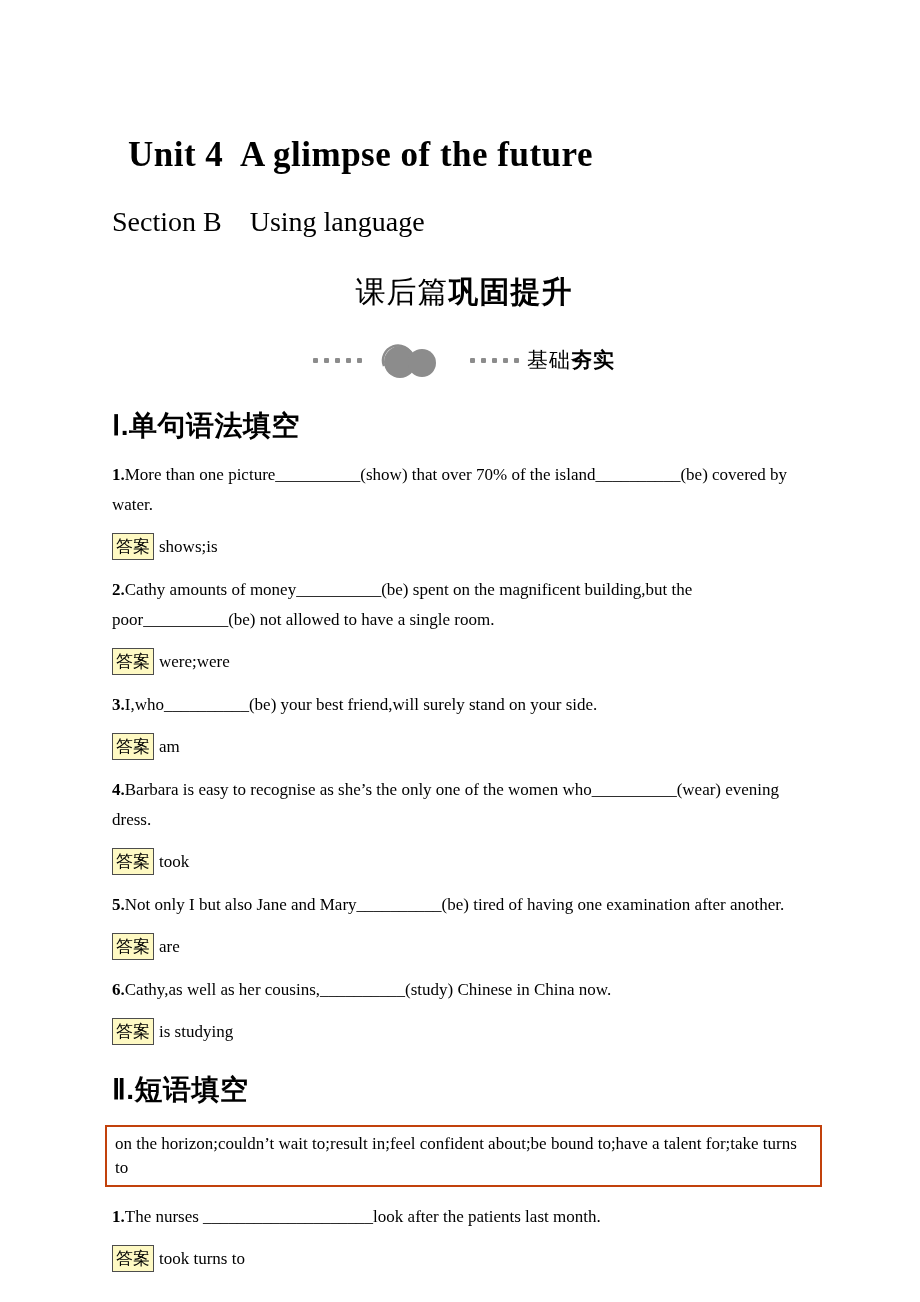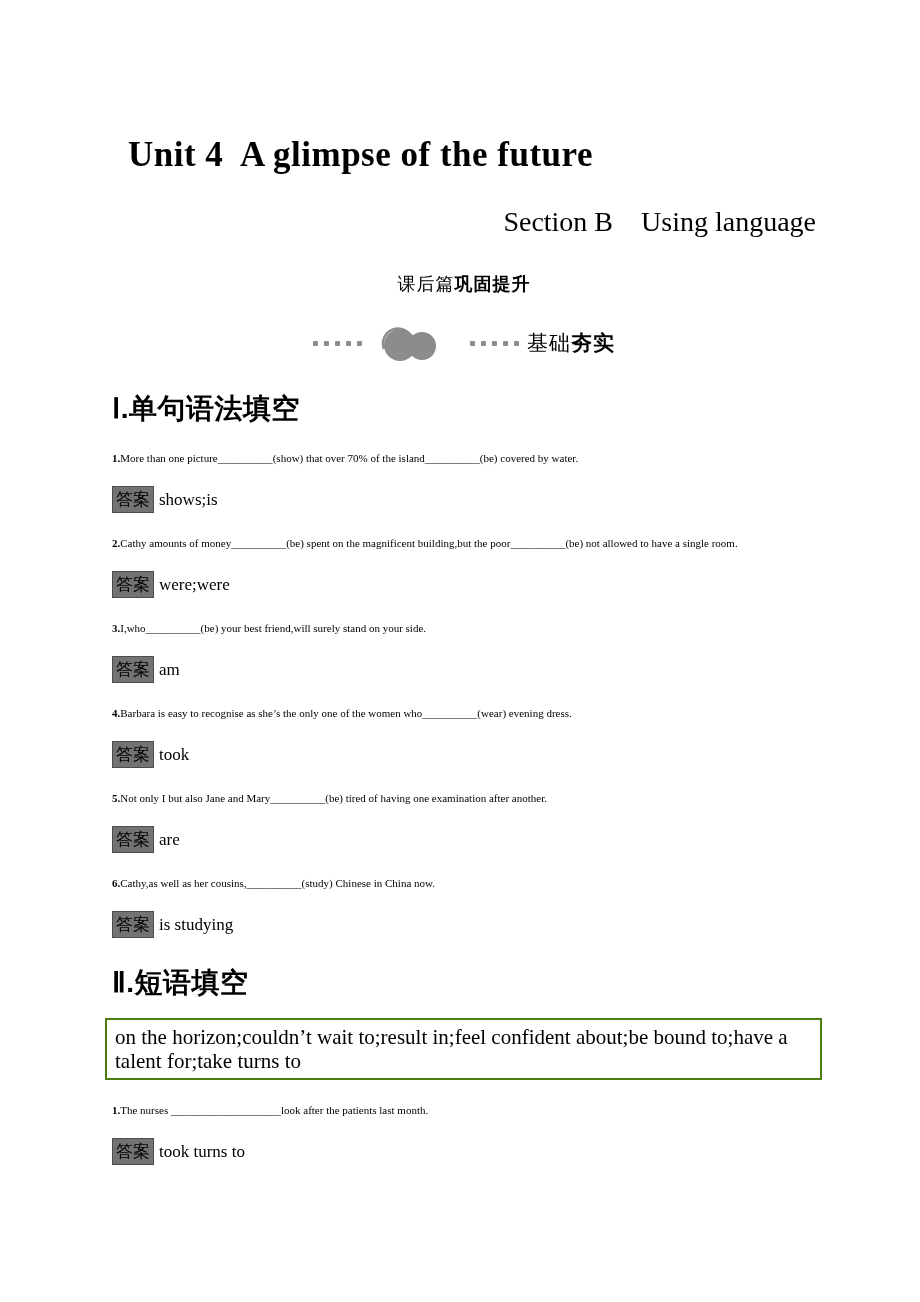--- a/index.html
+++ b/index.html
@@ -7,51 +7,51 @@
     width:920px;height:1302px;background:#ffffff;color:#000;
     font-family:"Liberation Serif",serif;
     overflow:hidden;
   }
   .page{padding:118px 104px 0 112px;box-sizing:border-box;}
   .title{
     font-size:35px;font-weight:bold;margin:16px;line-height:1.2;
     white-space:pre-wrap;letter-spacing:0.5px;
   }
   .subtitle{
-    font-size:28px;font-weight:normal;margin:30px 0 0;text-align:right;
+    font-size:28px;font-weight:normal;margin:30px 0 0;text-align:left;
     white-space:pre-wrap;
   }
   .banner{
-    margin:34px 0 5px;text-align:center;font-size:18px;
+    margin:34px 0 5px;text-align:center;font-size:30px;
     font-family:"Liberation Sans",sans-serif;letter-spacing:1px;
   }
   .banner .bold{font-weight:bold;}
   .ribbon{
     margin:26px 0 0;height:42px;display:flex;align-items:center;justify-content:center;
   }
   .dots{display:flex;align-items:center;}
   .dot{width:5px;height:5px;background:#8c8c8c;border-radius:1px;margin-right:6px;}
   .circles{margin:0 30px 0 8px;display:flex;align-items:center;}
   .ribbon-text{font-size:21px;letter-spacing:1px;margin-left:2px;}
   .ribbon-text .bold{font-weight:bold;font-family:"Liberation Sans",sans-serif;}
   .sec-heading{
     font-size:28px;font-weight:bold;margin:26px 0 0;
     font-family:"Liberation Sans",sans-serif;letter-spacing:0.5px;
   }
-  .q{font-size:11px;line-height:30px;margin:15px 0 0;}
+  .q{font-size:17px;line-height:30px;margin:15px 0 0;}
   .q b{font-weight:bold;}
   .ans{margin:13px 0 0;display:flex;align-items:center;font-size:17px;}
   .ans-chip{
-    display:inline-block;background:#737373;border:1px solid #4d4d4d;
+    display:inline-block;background:#fef9c3;border:1px solid #4d4d4d;
     padding:0 3px;line-height:25px;font-size:17px;margin-right:5px;
     font-family:"Liberation Sans",sans-serif;
   }
   .word-bank{
-    border:2px solid #4d7c0f;margin:16px -6px 0 -7px;padding:5px 8px;
-    font-size:21px;line-height:24px;
+    border:2px solid #c2410c;margin:16px -6px 0 -7px;padding:5px 8px;
+    font-size:17px;line-height:24px;
   }
 </style>
 </head>
 <body>
 
 <div class="page">
 
   <h1 class="title">Unit 4  A glimpse of the future</h1>
 
   <h2 class="subtitle">Section B    Using language</h2>

